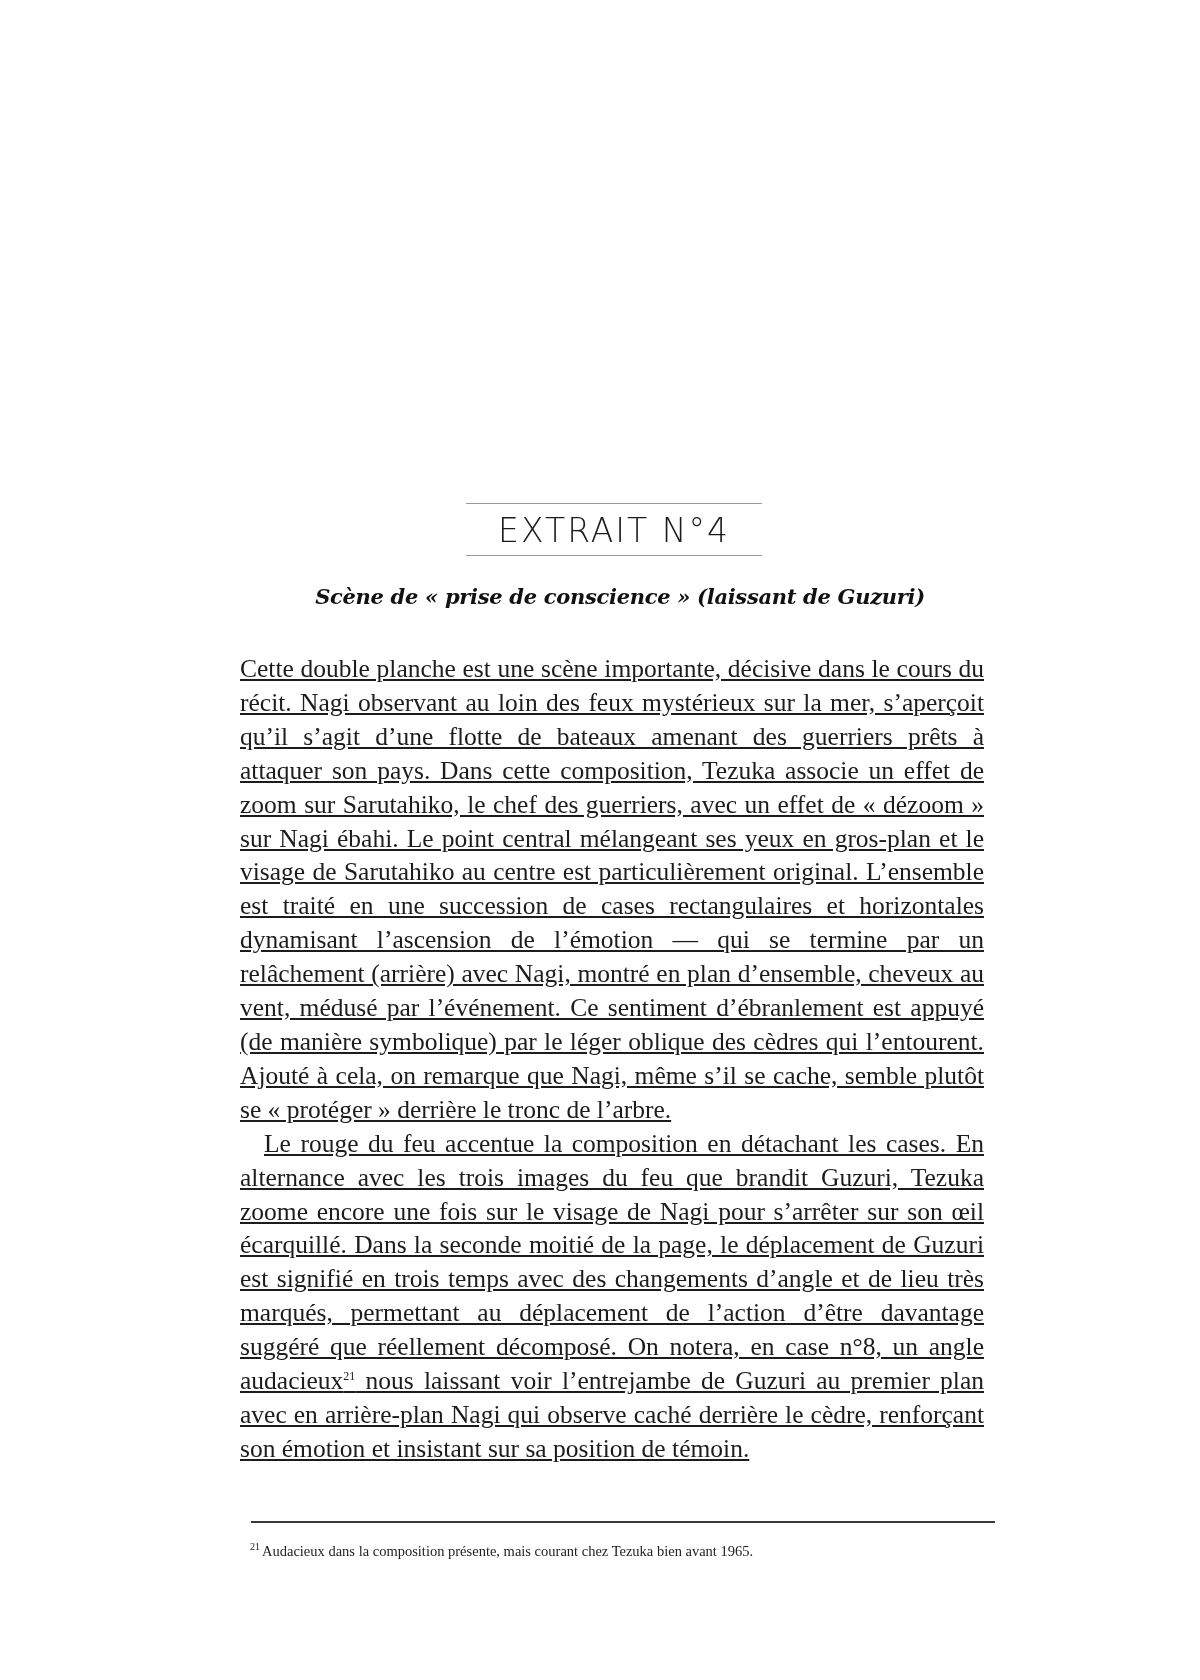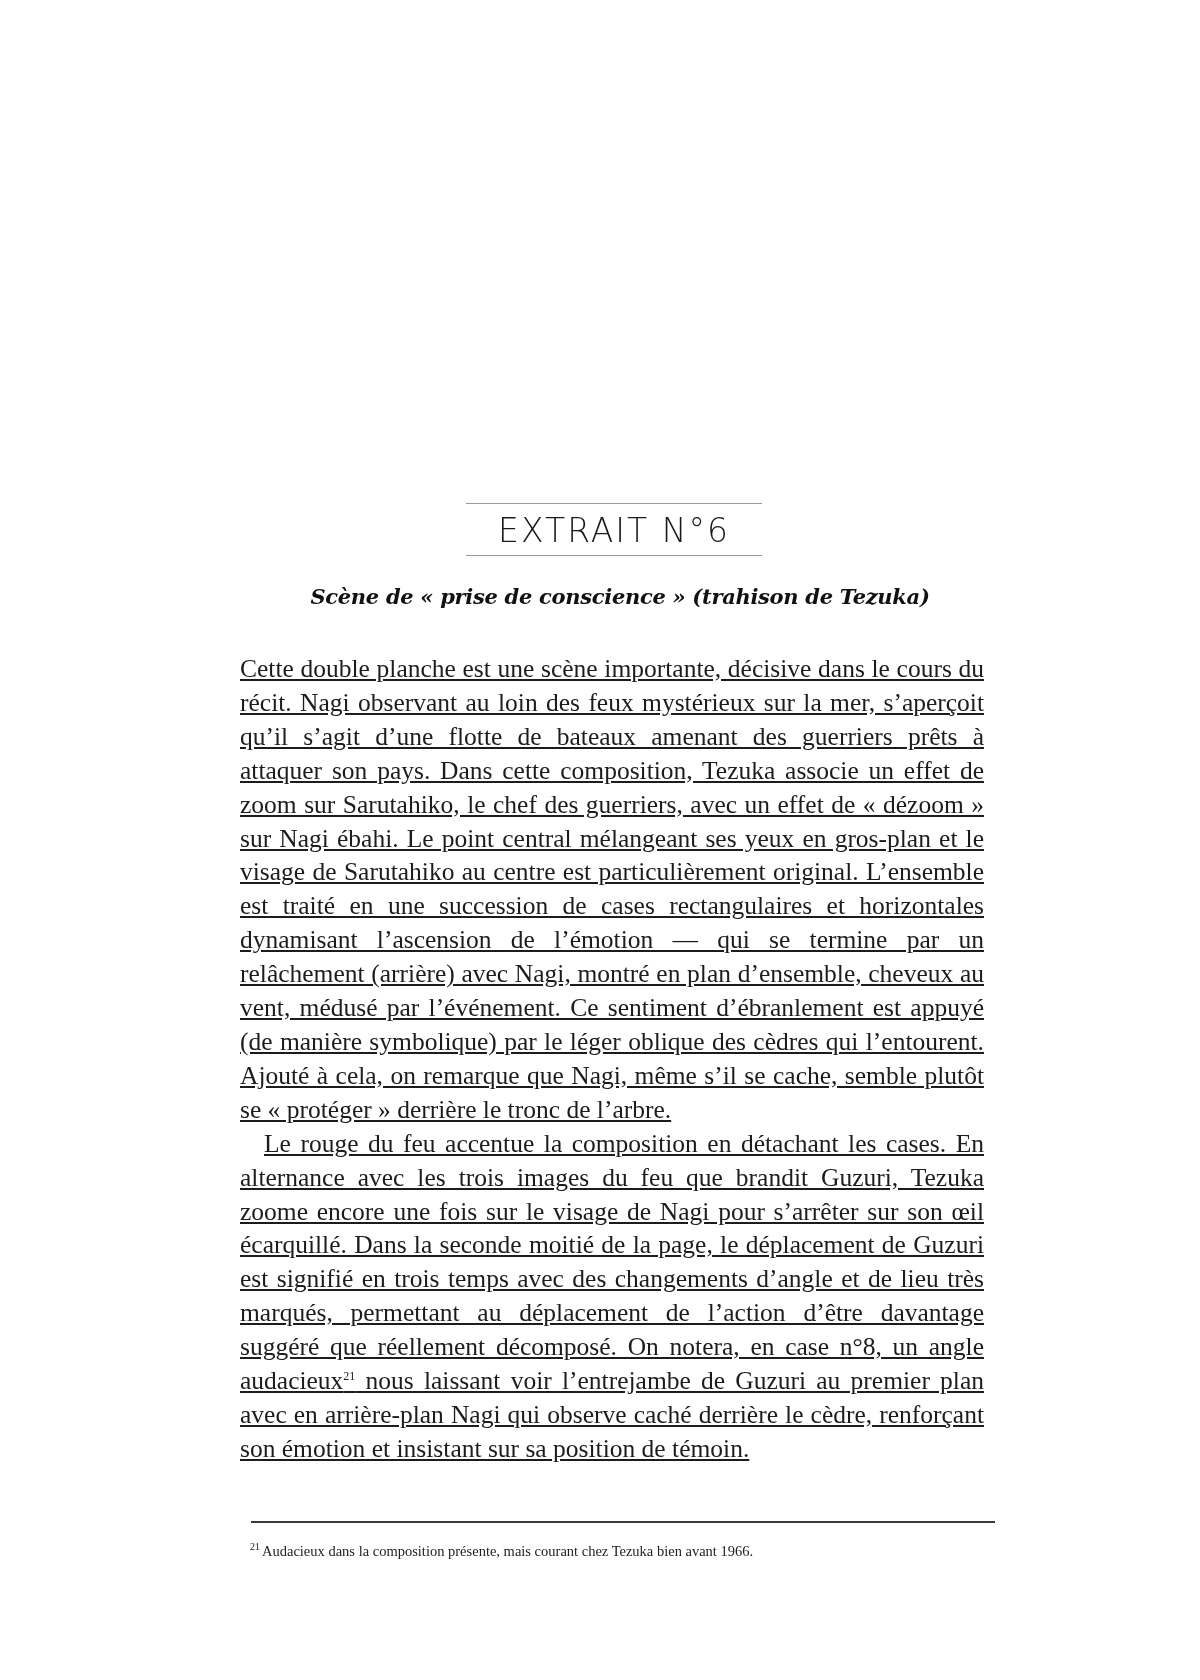--- a/index.html
+++ b/index.html
@@ -93,27 +93,27 @@
       font-size: 10px;
       vertical-align: super;
       line-height: 0;
       margin-right: 2px;
     }
   </style>
 </head>
 <body>
 
 <div class="title-block">
-  <span class="title-text">EXTRAIT N°6</span>
+  <span class="title-text">EXTRAIT N°4</span>
 </div>
 
-<div class="subtitle">Scène de « prise de conscience » (trahison de Tezuka)</div>
+<div class="subtitle">Scène de « prise de conscience » (laissant de Guzuri)</div>
 
 <div class="body-text">
   <p>Cette double planche est une scène importante, décisive dans le cours du récit. Nagi observant au loin des feux mystérieux sur la mer, s’aper­çoit qu’il s’agit d’une flotte de bateaux amenant des guerriers prêts à attaquer son pays. Dans cette composition, Tezuka associe un effet de zoom sur Sarutahiko, le chef des guerriers, avec un effet de « dézoom » sur Nagi ébahi. Le point central mélangeant ses yeux en gros-plan et le visage de Sarutahiko au centre est particulièrement original. L’ensemble est traité en une succession de cases rectangulaires et hori­zontales dynamisant l’ascension de l’émotion — qui se termine par un relâchement (arrière) avec Nagi, montré en plan d’ensemble, cheveux au vent, médusé par l’événement. Ce sentiment d’ébranlement est appuyé (de manière symbolique) par le léger oblique des cèdres qui l’entourent. Ajouté à cela, on remarque que Nagi, même s’il se cache, semble plutôt se « protéger » derrière le tronc de l’arbre.</p>
   <p class="indent"><span>Le rouge du feu accentue la composition en détachant les cases. En alternance avec les trois images du feu que brandit Guzuri, Tezuka zoome encore une fois sur le visage de Nagi pour s’arrêter sur son œil écarquillé. Dans la seconde moitié de la page, le déplacement de Guzuri est signifié en trois temps avec des changements d’angle et de lieu très marqués, permettant au déplacement de l’action d’être davantage suggéré que réellement décomposé. On notera, en case n°8, un angle audacieux</span><sup class="fn-ref">21</sup><span> nous laissant voir l’entrejambe de Guzuri au premier plan avec en arrière-plan Nagi qui observe caché derrière le cèdre, renfor­çant son émotion et insistant sur sa position de témoin.</span></p>
 </div>
 
 <div class="footnote-rule"></div>
 
 <div class="footnote">
-  <sup class="fn-num">21</sup><span>Audacieux dans la composition présente, mais courant chez Tezuka bien avant 1966.</span>
+  <sup class="fn-num">21</sup><span>Audacieux dans la composition présente, mais courant chez Tezuka bien avant 1965.</span>
 </div>
 
 </body></html>

